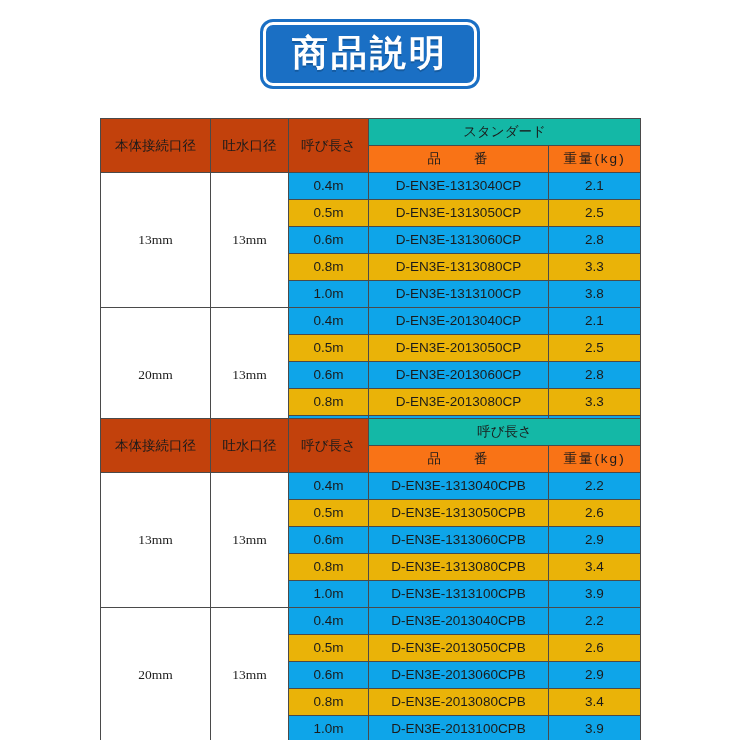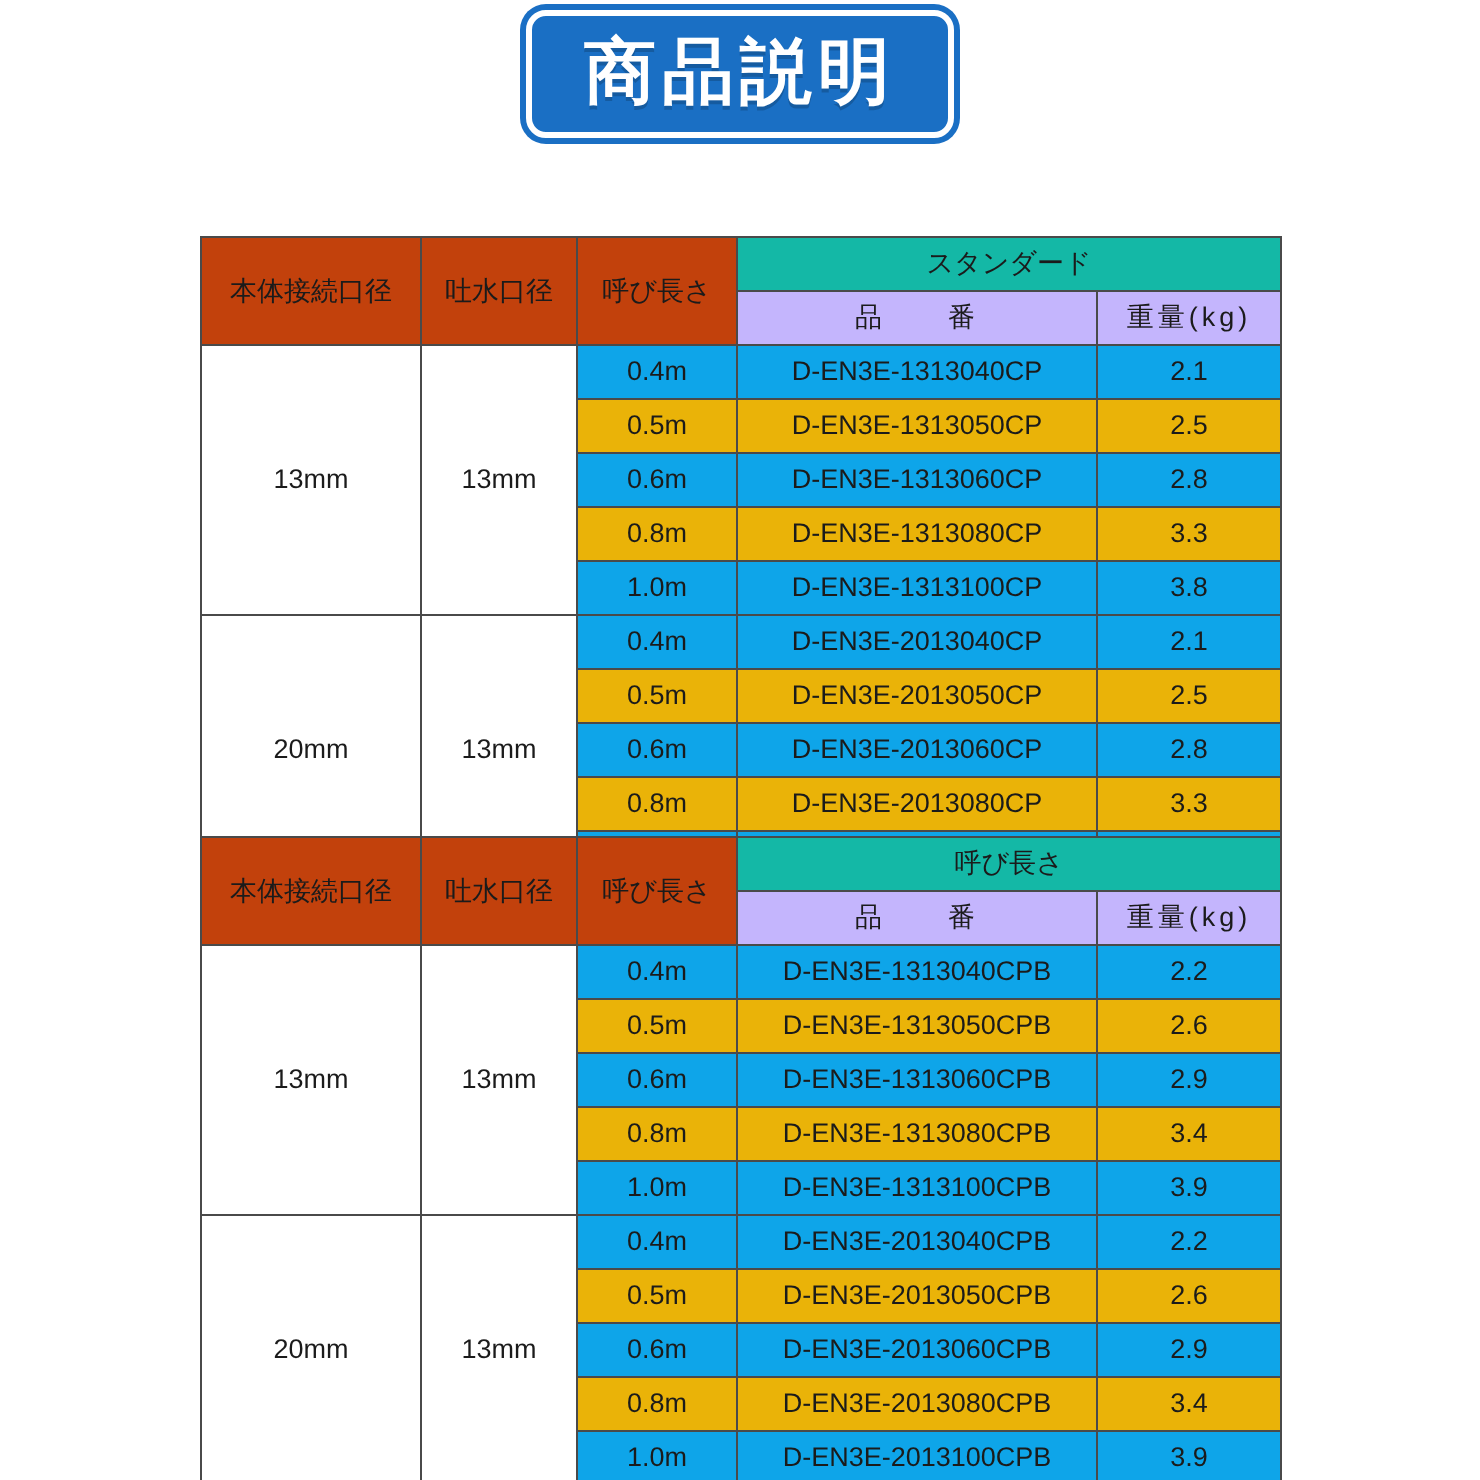--- a/index.html
+++ b/index.html
@@ -16,21 +16,21 @@
   .page {
     position: relative;
     width: 740px;
     height: 740px;
     box-sizing: border-box;
   }
 
   
   .banner-wrap {
     position: absolute;
-    top: 5px;
+    top: 22px;
     left: 0;
     width: 740px;
     display: flex;
     justify-content: center;
   }
   .banner {
     background: #1a6fc4;
     border: 3px solid #ffffff;
     border-radius: 10px;
     box-shadow: 0 0 0 3px #1a6fc4;
@@ -76,30 +76,31 @@
     background: #c2410c;
     font-weight: bold;
     font-size: 13px;
   }
   .hdr-cream {
     background: #14b8a6;
     font-weight: bold;
     font-size: 14px;
   }
   .hdr-cream-sub {
-    background: #c4b5fd;
+    background: #f97316;
     font-weight: bold;
     font-size: 13px;
     letter-spacing: 2px;
   }
   .cell-white { background: #0ea5e9; }
   .cell-alt { background: #eab308; }
   .cell-group {
     background: #ffffff;
     font-size: 14px;
+    font-family: Liberation Serif, serif;
   }
   .col-a { width: 110px; }
   .col-b { width: 78px; }
   .col-c { width: 80px; }
   .col-d { width: 180px; }
   .col-e { width: 92px; }
 
   
   .footnote {
     position: absolute;

